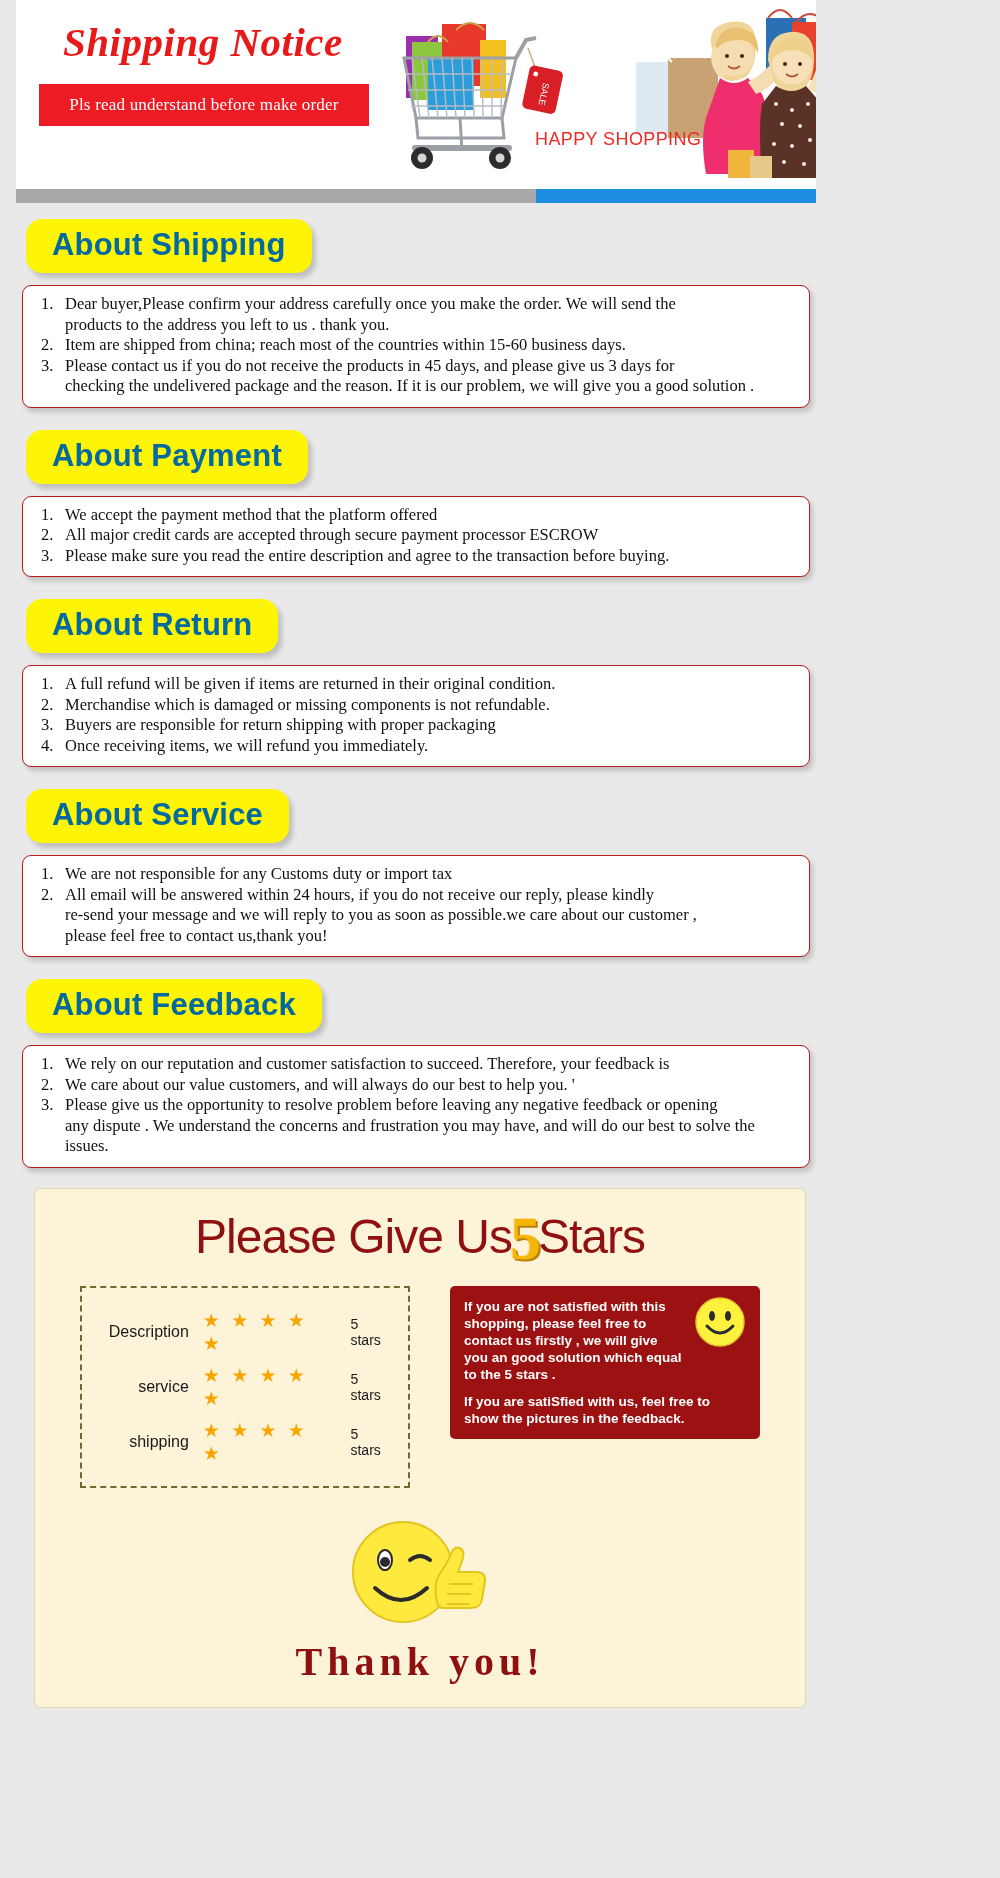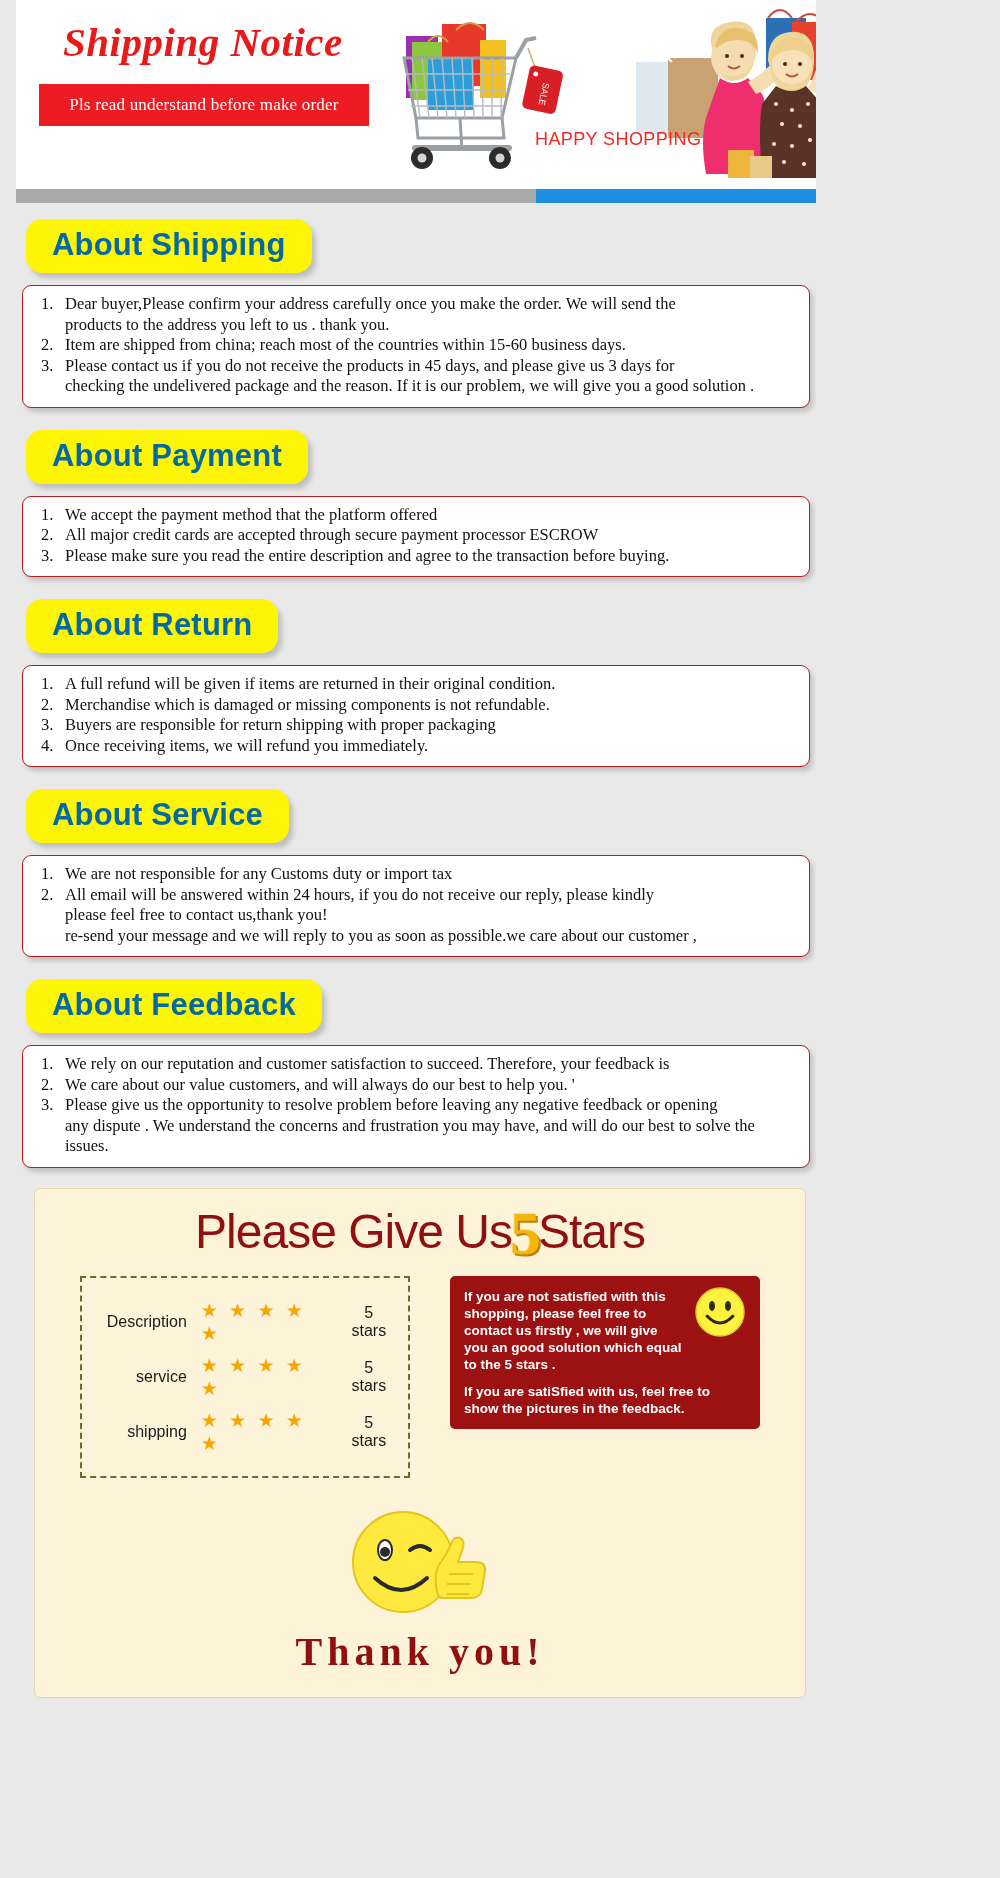--- a/index.html
+++ b/index.html
@@ -130,21 +130,21 @@
     padding:18px 10px 22px 10px;
     position:relative;
   }
   .give-us{
     text-align:center;
     font-family:"Liberation Sans", sans-serif;
     font-size:48px;
     font-weight:normal;
     color:#8f1010;
     letter-spacing:-1px;
-    line-height:50px;
+    line-height:60px;
     white-space:nowrap;
   }
   .big5{
     display:inline-block;
     font-family:"Liberation Serif", serif;
     font-weight:bold;
     font-size:62px;
     color:#f5b50a;
     text-shadow:2px 2px 0 #b9810a, -1px -1px 0 #fbe28a;
     vertical-align:-6px;
@@ -168,21 +168,21 @@
   .rate-line{
     display:flex;
     align-items:center;
     margin:9px 0;
     font-family:"Liberation Sans", sans-serif;
     font-size:16px;
     color:#1a1a1a;
   }
   .rate-label{width:96px;text-align:right;padding-right:14px;}
   .stars{color:#f7a600;font-size:19px;letter-spacing:3px;}
-  .rate-value{padding-left:16px;font-size:16px;color:#1a1a1a;text-align:center;}
+  .rate-value{padding-left:16px;font-size:14px;color:#1a1a1a;}
 
   .redbox{
     width:310px;
     background:#9c1111;
     border-radius:5px;
     padding:12px 14px 12px 14px;
     box-sizing:border-box;
     color:#ffffff;
     font-family:"Liberation Sans", sans-serif;
     font-size:13.5px;
@@ -394,22 +394,22 @@
       <div class="badge">
         <span>About Service</span>
       </div>
       <div class="box">
         <ol>
           <li>
             <span>We are not responsible for any Customs duty or import tax</span>
           </li>
           <li>
             <span>All email will be answered within 24 hours, if you do not receive our reply, please kindly</span>
+            <span class="l2">re-send your message and we will reply to you as soon as possible.we care about our customer ,</span>
             <span class="l2">please feel free to contact us,thank you!</span>
-            <span class="l2">re-send your message and we will reply to you as soon as possible.we care about our customer ,</span>
           </li>
         </ol>
       </div>
     </div>
 
     <div class="sec-wrap">
       <div class="badge">
         <span>About Feedback</span>
       </div>
       <div class="box">

